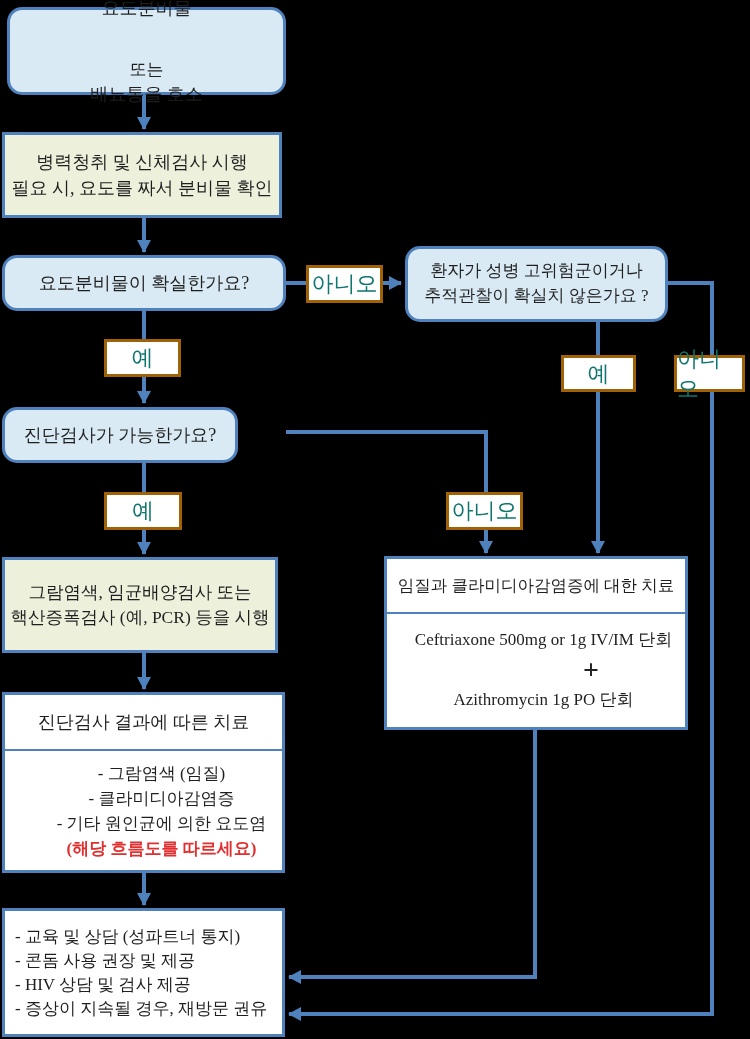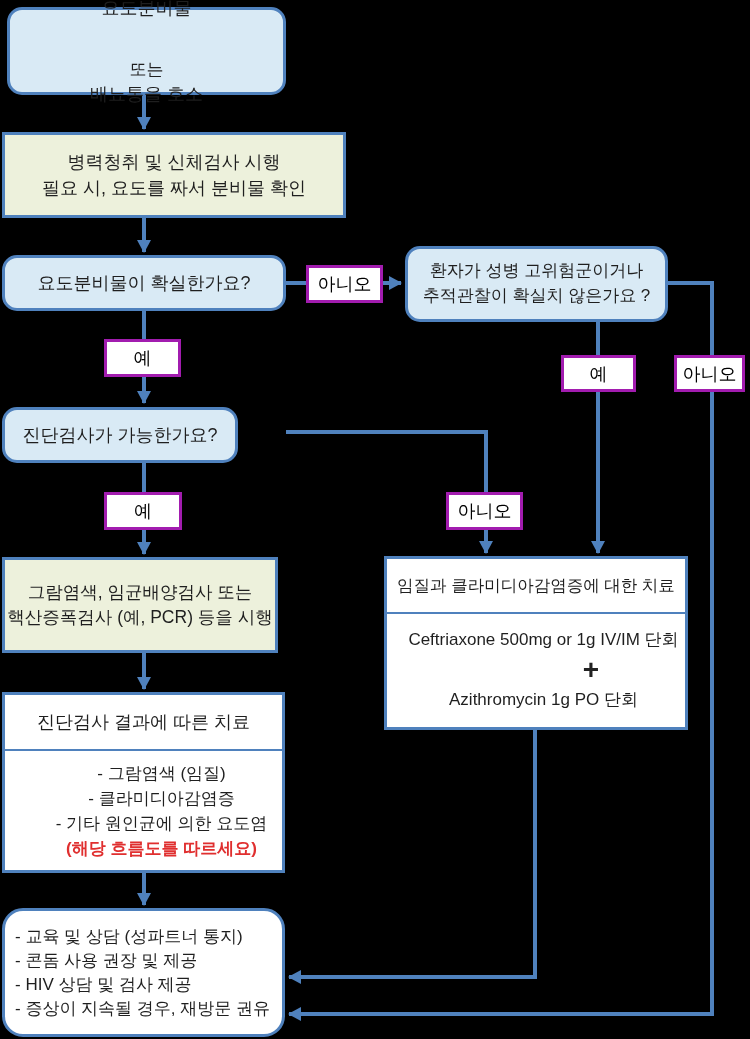--- a/index.html
+++ b/index.html
@@ -1,20 +1,20 @@
 <!DOCTYPE html>
 <html><head>
 <meta charset="utf-8">
 <style>
   html,body{margin:0;padding:0;background:#000;}
   #stage{
     position:relative;
     width:750px;height:1039px;
     background:#000;
-    font-family:Liberation Sans, sans-serif;
+    font-family:Liberation Serif, serif;
     color:#1f1f1f;
     overflow:hidden;
   }
   #connectors{position:absolute;left:0;top:0;width:750px;height:1039px;}
   .box{
     position:absolute;
     box-sizing:border-box;
     border:3px solid #4f81bd;
     display:flex;
     flex-direction:column;
@@ -24,24 +24,24 @@
     line-height:1.45;
     font-size:18px;
   }
   .blue{background:#d9eaf5;border-radius:15px;}
   .green{background:#edf1dc;}
   .peach{background:#ffffff;}
   .small-line{font-size:17px;line-height:1.2;margin-top:39px;}
   .label{
     position:absolute;
     box-sizing:border-box;
-    border:3px solid #a21caf;
+    border:3px solid #a16207;
     background:#ffffff;
     display:flex;align-items:center;justify-content:center;
-    font-size:18px;color:#000000;
+    font-size:22px;color:#0f766e;
   }
   .split-head{
     box-sizing:border-box;
     width:100%;
     display:flex;align-items:center;justify-content:center;
     border-bottom:2px solid #4f81bd;
     font-size:16.5px;
   }
   .split-body{
     box-sizing:border-box;
@@ -87,21 +87,21 @@
       <polyline points="535,730 535,977 289,977" marker-end="url(#arw)"></polyline>
     </g>
   </svg>
 
   <div class="box blue" style="left:7px;top:7px;width:279px;height:88px;">
     <div>요도분비물</div>
     <div class="small-line">또는</div>
     <div>배뇨통을 호소</div>
   </div>
 
-  <div class="box green" style="left:2px;top:132px;width:344px;height:86px;">
+  <div class="box green" style="left:2px;top:132px;width:280px;height:86px;">
     <div>병력청취 및 신체검사 시행</div>
     <div>필요 시, 요도를 짜서 분비물 확인</div>
   </div>
 
   <div class="box blue" style="left:2px;top:255px;width:284px;height:56px;">
     <div>요도분비물이 확실한가요?</div>
   </div>
 
   <div class="box blue" style="left:405px;top:246px;width:263px;height:76px;font-size:17px;">
     <div>환자가 성병 고위험군이거나</div>
@@ -129,21 +129,21 @@
   <div class="box peach" style="left:2px;top:692px;width:283px;height:181px;padding:0;">
     <div class="split-head" style="height:56px;font-size:18px;">진단검사 결과에 따른 치료</div>
     <div class="split-body list-body">
       <div>- 그람염색 (임질)</div>
       <div>- 클라미디아감염증</div>
       <div>- 기타 원인균에 의한 요도염</div>
       <div class="red-note">(해당 흐름도를 따르세요)</div>
     </div>
   </div>
 
-  <div class="box peach counsel" style="left:2px;top:908px;width:283px;height:129px;border-radius:21px;">
+  <div class="box peach counsel" style="left:2px;top:908px;width:283px;height:129px;">
     <div>- 교육 및 상담 (성파트너 통지)</div>
     <div>- 콘돔 사용 권장 및 제공</div>
     <div>- HIV 상담 및 검사 제공</div>
     <div>- 증상이 지속될 경우, 재방문 권유</div>
   </div>
 
   <div class="label" style="left:306px;top:265px;width:77px;height:38px;">아니오</div>
   <div class="label" style="left:104px;top:339px;width:77px;height:38px;">예</div>
   <div class="label" style="left:561px;top:355px;width:75px;height:37px;">예</div>
   <div class="label" style="left:674px;top:355px;width:71px;height:37px;">아니오</div>

